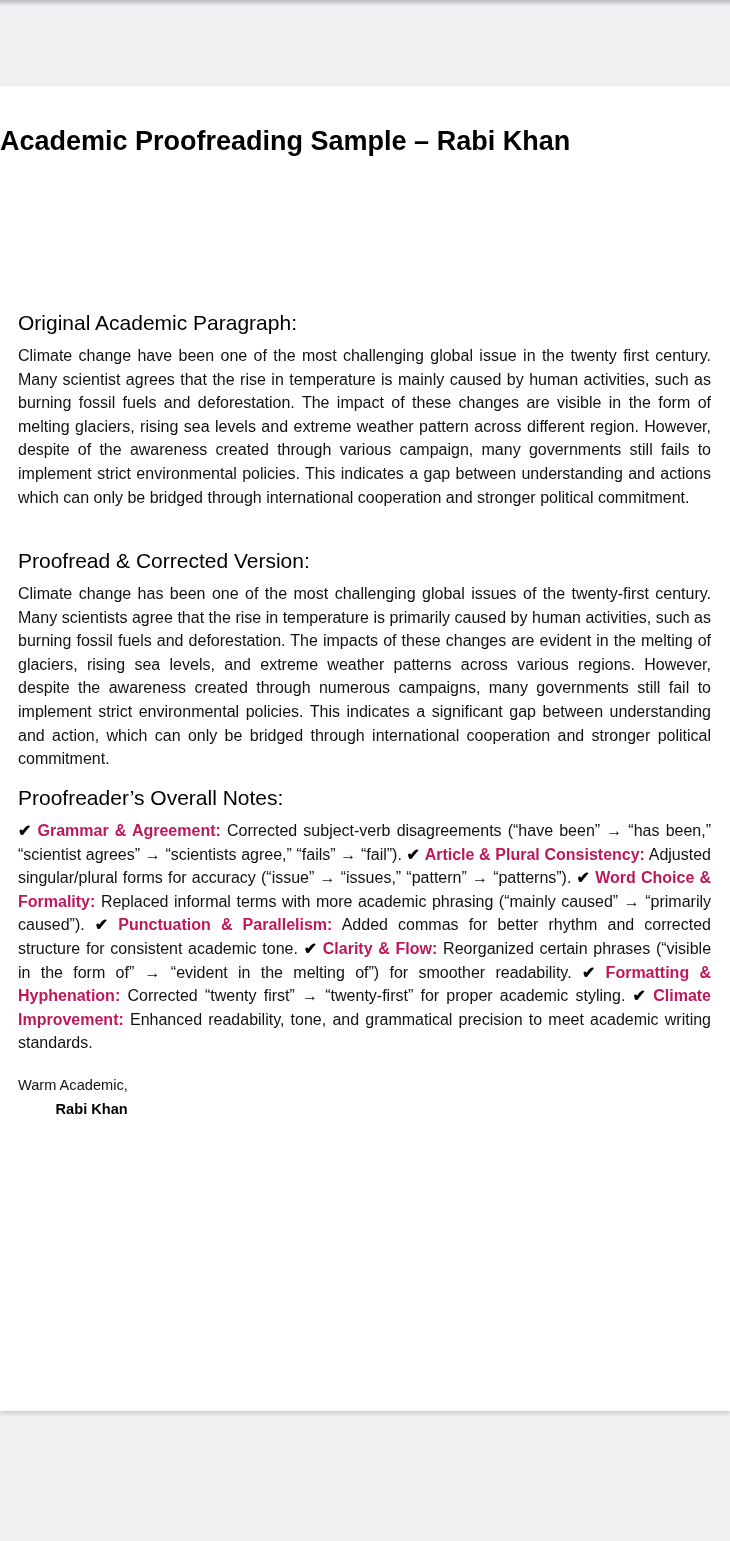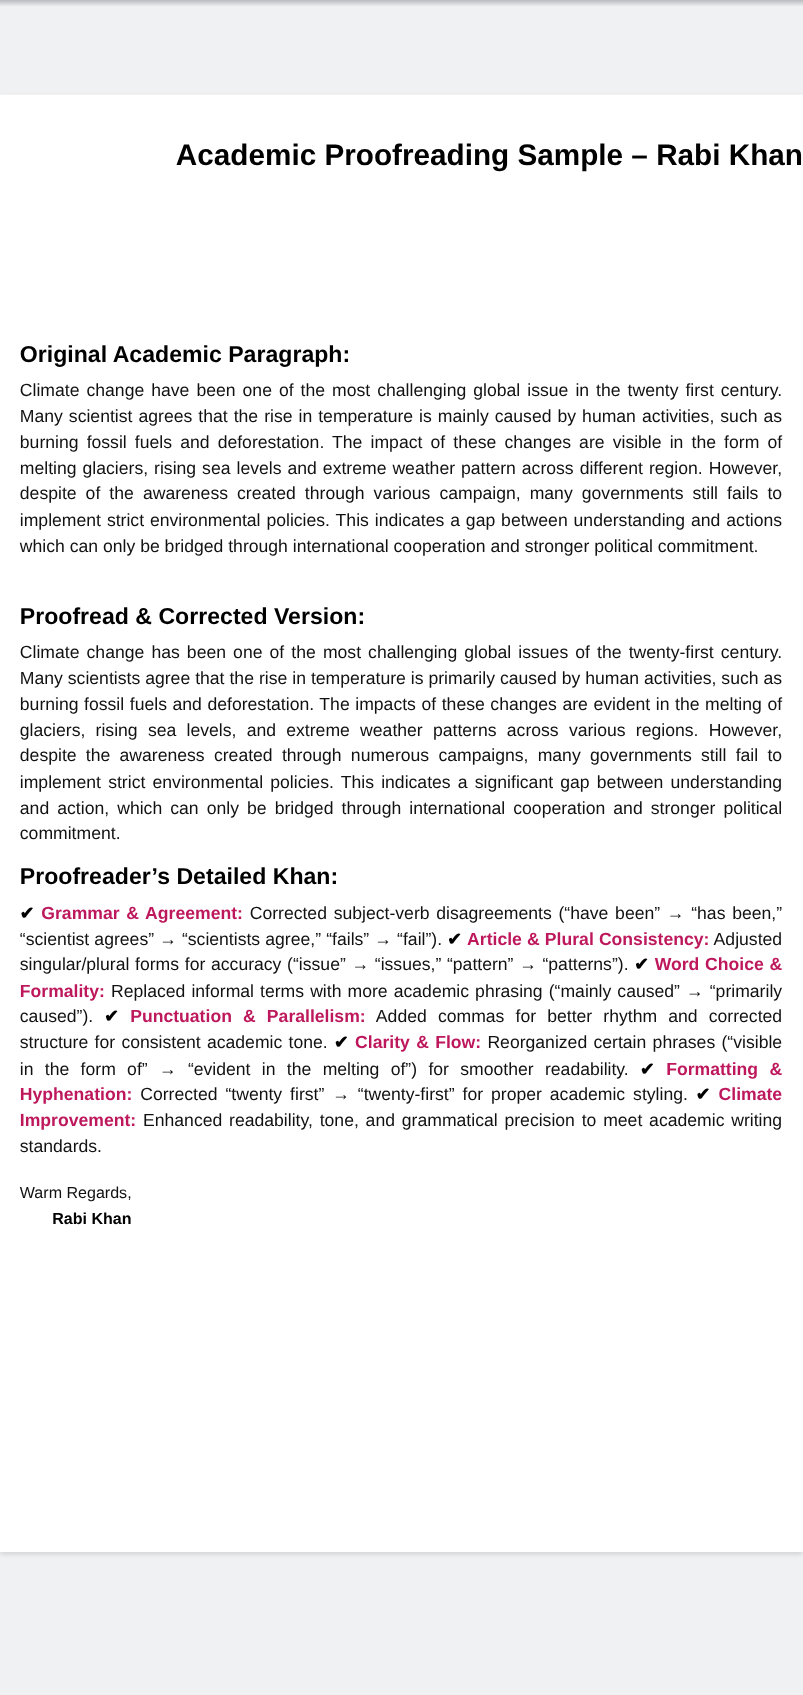--- a/index.html
+++ b/index.html
@@ -28,34 +28,34 @@
       width: 730px;
       height: 1325px;
       background: #ffffff;
       box-shadow: 0 2px 5px rgba(0,0,0,0.18);
     }
     .title {
       position: absolute;
       left: 0;
       top: 124px;
       width: 730px;
-      text-align: right;
+      text-align: left;
       font-weight: bold;
       font-size: 27px;
       line-height: 34px;
       color: #000;
       margin: 0;
     }
     .section {
       position: absolute;
       left: 18px;
       width: 693px;
     }
     .section-heading {
-      font-weight: bold;
+      font-weight: normal;
       font-size: 21px;
       line-height: 26px;
       color: #000;
       margin: 0 0 8px 0;
     }
     .body-text {
       font-size: 16px;
       line-height: 23.6px;
       text-align: justify;
       color: #111;
@@ -99,28 +99,28 @@
   <h2 class="section-heading">Original Academic Paragraph:</h2>
   <p class="body-text">Climate change have been one of the most challenging global issue in the twenty first century. Many scientist agrees that the rise in temperature is mainly caused by human activities, such as burning fossil fuels and deforestation. The impact of these changes are visible in the form of melting glaciers, rising sea levels and extreme weather pattern across different region. However, despite of the awareness created through various campaign, many governments still fails to implement strict environmental policies. This indicates a gap between understanding and actions which can only be bridged through international cooperation and stronger political commitment.</p>
 </div>
 
 <div class="section" style="top:548px;">
   <h2 class="section-heading">Proofread &amp; Corrected Version:</h2>
   <p class="body-text">Climate change has been one of the most challenging global issues of the twenty-first century. Many scientists agree that the rise in temperature is primarily caused by human activities, such as burning fossil fuels and deforestation. The impacts of these changes are evident in the melting of glaciers, rising sea levels, and extreme weather patterns across various regions. However, despite the awareness created through numerous campaigns, many governments still fail to implement strict environmental policies. This indicates a significant gap between understanding and action, which can only be bridged through international cooperation and stronger political commitment.</p>
 </div>
 
 <div class="section" style="top:785px;">
-  <h2 class="section-heading">Proofreader’s Detailed Khan:</h2>
+  <h2 class="section-heading">Proofreader’s Overall Notes:</h2>
   <p class="body-text">
     <span class="note"><span class="check">✔</span> <span class="note-label">Grammar &amp; Agreement:</span> <span>Corrected subject-verb disagreements (“have been” → “has been,” “scientist agrees” → “scientists agree,” “fails” → “fail”).</span></span>
     <span class="note"><span class="check">✔</span> <span class="note-label">Article &amp; Plural Consistency:</span> <span>Adjusted singular/plural forms for accuracy (“issue” → “issues,” “pattern” → “patterns”).</span></span>
     <span class="note"><span class="check">✔</span> <span class="note-label">Word Choice &amp; Formality:</span> <span>Replaced informal terms with more academic phrasing (“mainly caused” → “primarily caused”).</span></span>
     <span class="note"><span class="check">✔</span> <span class="note-label">Punctuation &amp; Parallelism:</span> <span>Added commas for better rhythm and corrected structure for consistent academic tone.</span></span>
     <span class="note"><span class="check">✔</span> <span class="note-label">Clarity &amp; Flow:</span> <span>Reorganized certain phrases (“visible in the form of” → “evident in the melting of”) for smoother readability.</span></span>
     <span class="note"><span class="check">✔</span> <span class="note-label">Formatting &amp; Hyphenation:</span> <span>Corrected “twenty first” → “twenty-first” for proper academic styling.</span></span>
     <span class="note"><span class="check">✔</span> <span class="note-label">Climate Improvement:</span> <span>Enhanced readability, tone, and grammatical precision to meet academic writing standards.</span></span>
   </p>
 </div>
 
 <div class="sig">
-  <div>Warm Regards,</div>
+  <div>Warm Academic,</div>
   <div class="sig-name">Rabi Khan</div>
 </div>
 
 </body></html>

